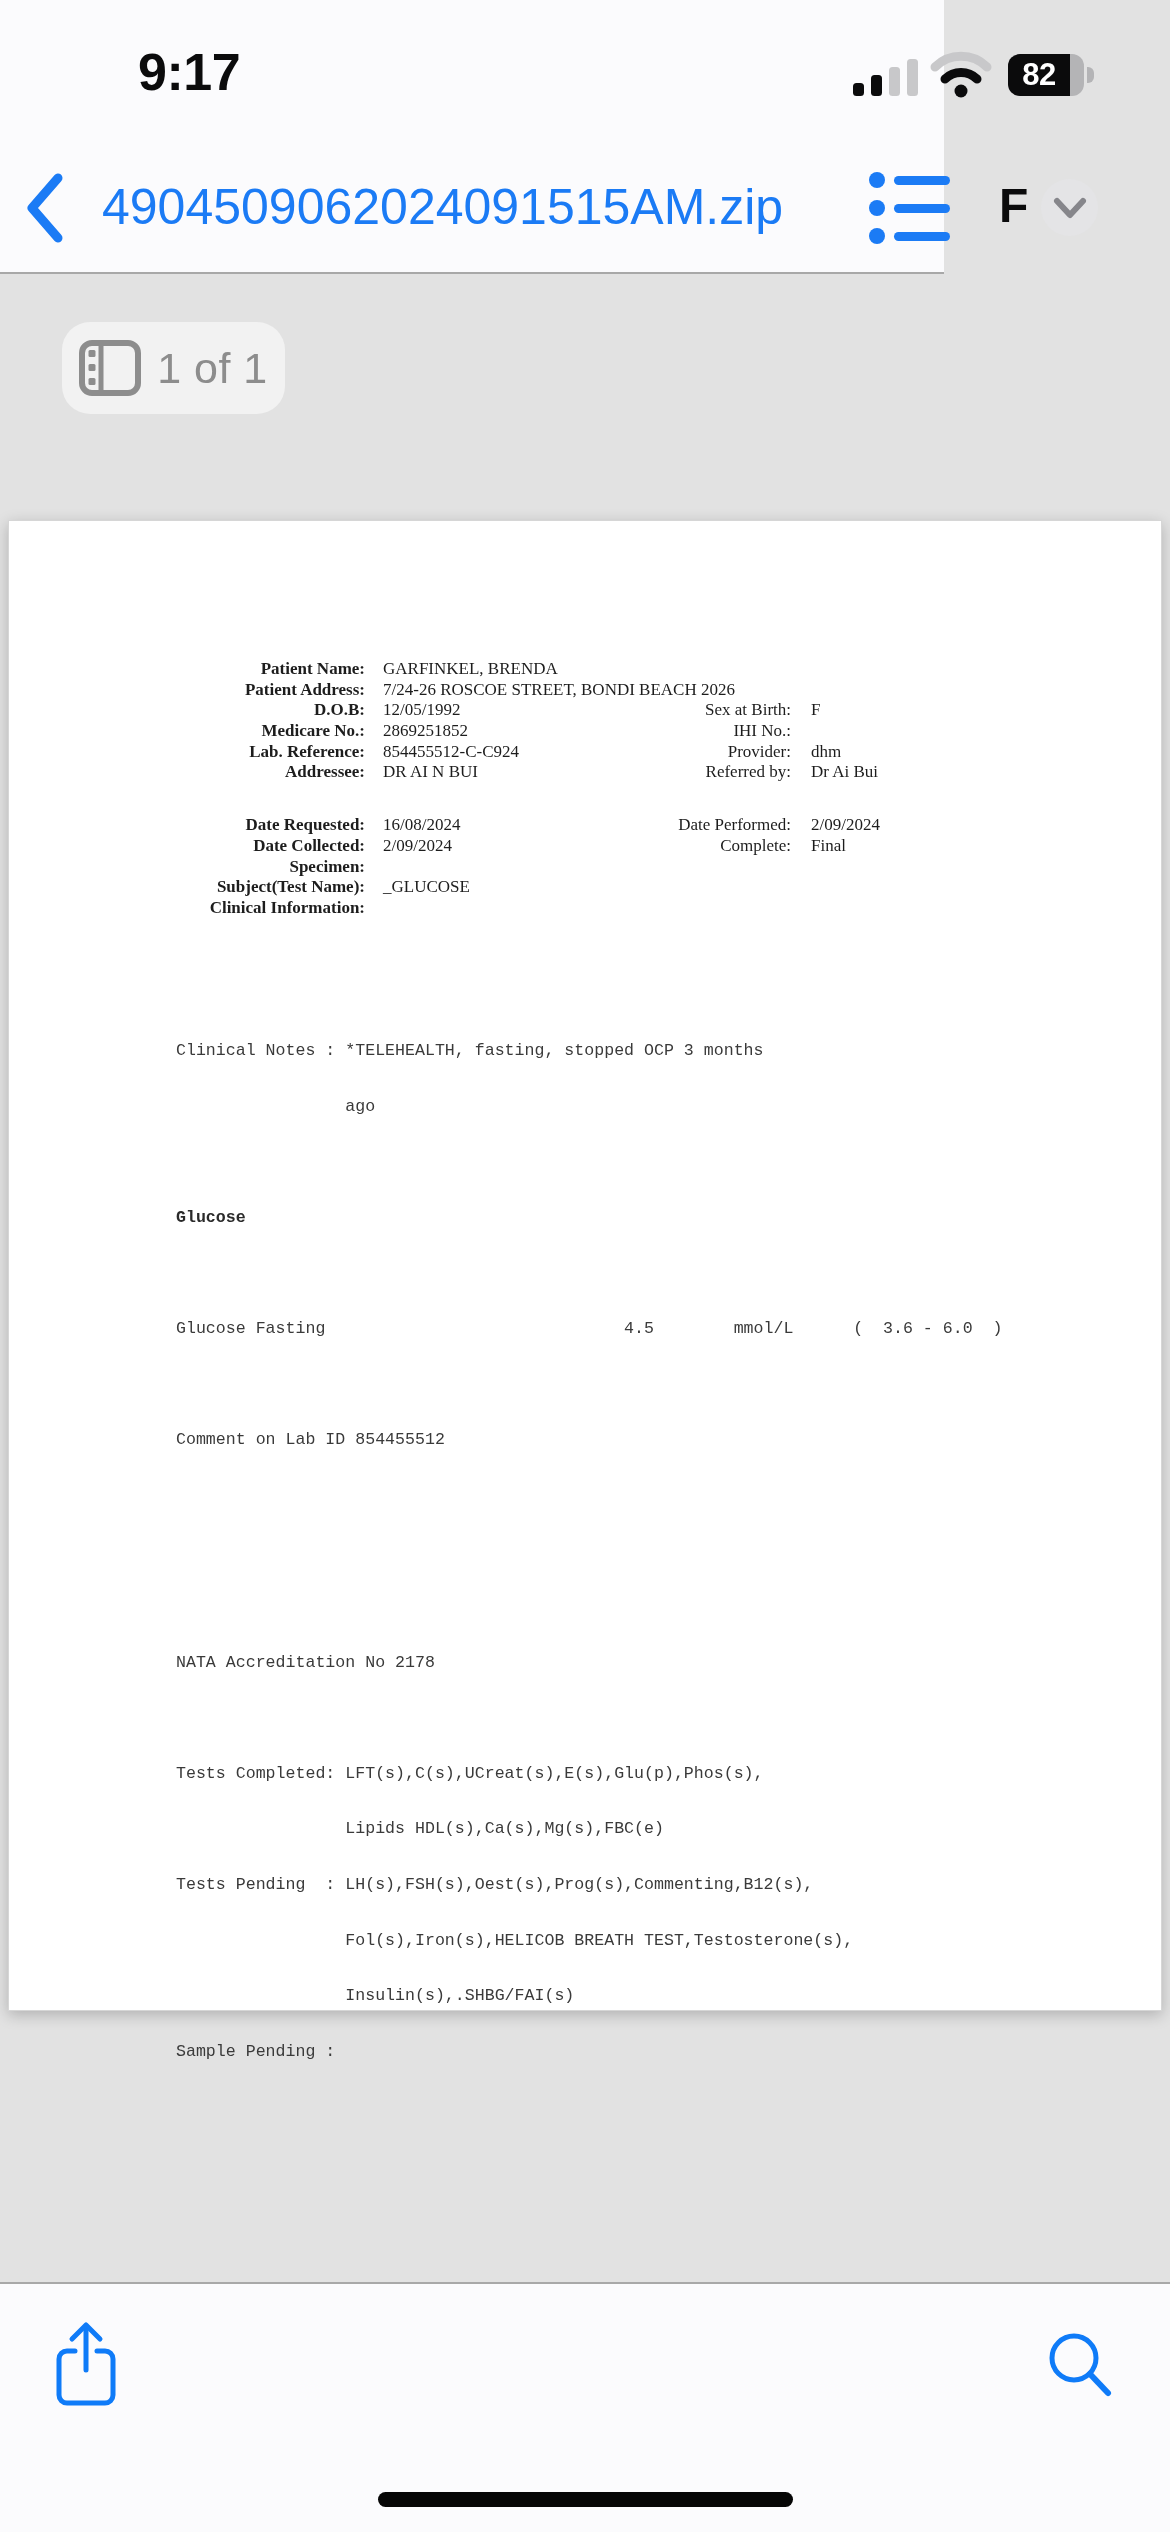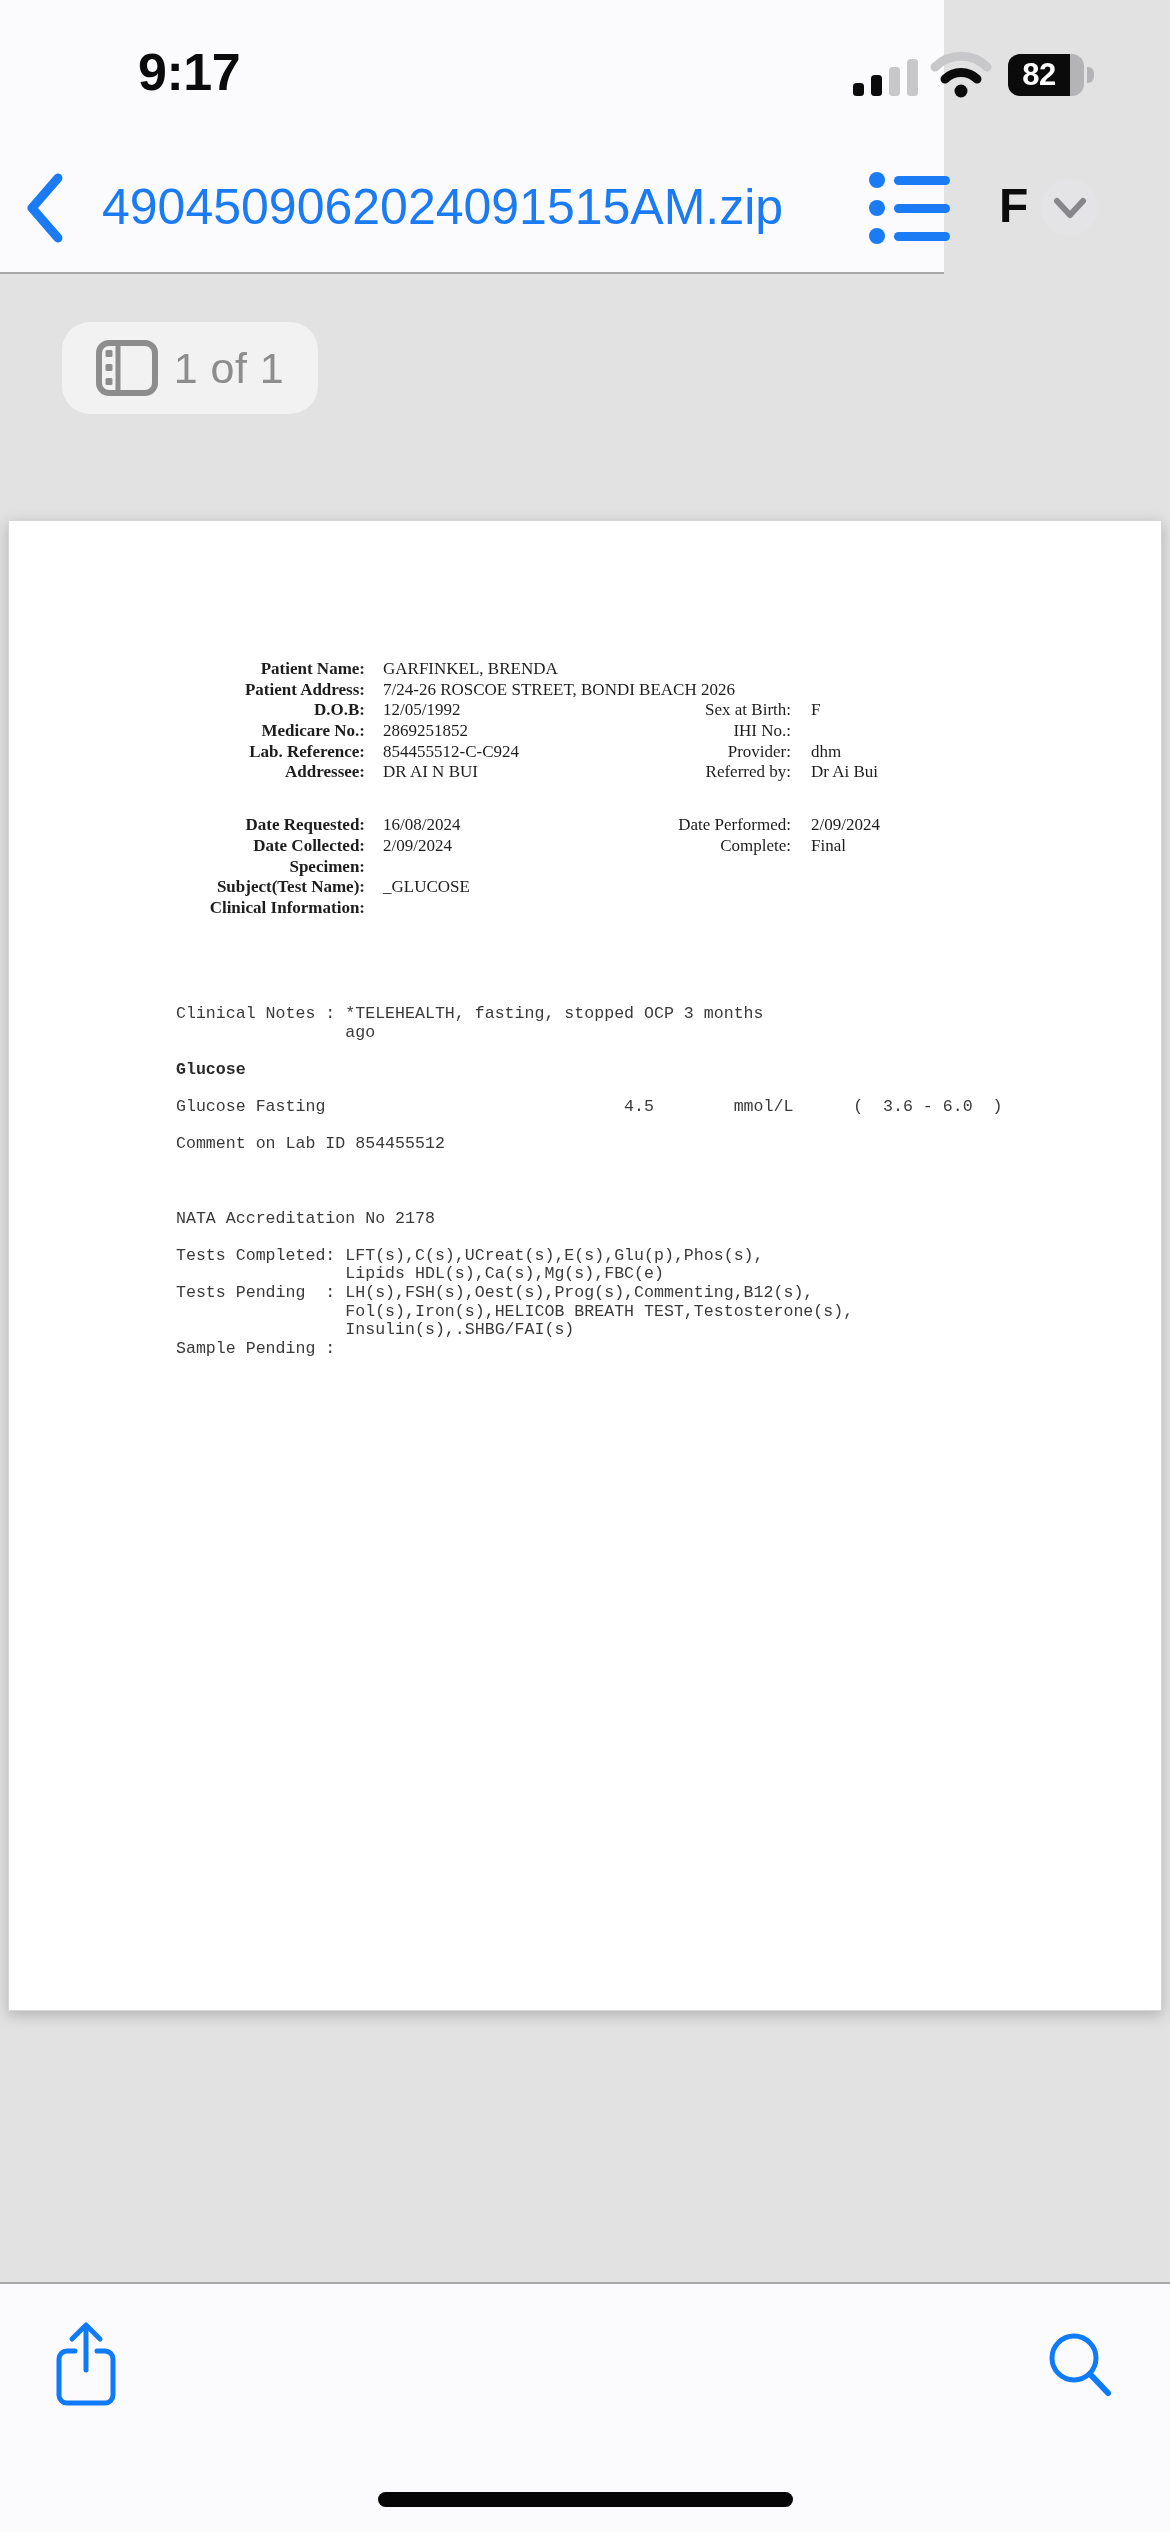--- a/index.html
+++ b/index.html
@@ -19,36 +19,36 @@
   .battery .fill{position:absolute;left:0;top:0;height:42px;background:#0b0b0c;}
   .battery .pct{position:absolute;left:0;top:0;width:62px;height:42px;display:flex;align-items:center;justify-content:center;
     color:#fff;font-size:31px;font-weight:700;letter-spacing:-.5px;}
   .battery .nub{position:absolute;left:79px;top:13px;width:7px;height:16px;border-radius:0 6px 6px 0;background:#b4b4b6;}
   .nav-title{position:absolute;left:94px;top:178px;width:740px;font-size:50px;color:#1b7bf5;white-space:nowrap;overflow:hidden;margin-left:8px;}
   .back-btn{position:absolute;left:18px;top:168px;width:60px;height:80px;}
   .toc-btn{position:absolute;left:860px;top:164px;width:92px;height:88px;}
   .trail-label{position:absolute;left:999px;top:178px;font-size:48px;font-weight:600;color:#0b0b0c;width:38px;overflow:hidden;white-space:nowrap;}
   .chev-circle{position:absolute;left:1041px;top:179px;width:57px;height:57px;border-radius:50%;background:#e4e4e6;display:flex;align-items:center;justify-content:center;}
   
-  .pill{position:absolute;left:62px;top:322px;width:256px;height:92px;border-radius:28px;background:#f2f2f2;
+  .pill{position:absolute;left:62px;top:322px;width:223px;height:92px;border-radius:28px;background:#f2f2f2;
     display:flex;align-items:center;justify-content:center;gap:16px;z-index:3;}
   .pill .label{font-size:43px;color:#8d8d8d;font-weight:500;letter-spacing:.5px;}
   
   .page{position:absolute;left:8px;top:520px;width:1154px;height:1491px;background:#ffffff;
     border:1px solid #d6d6d6;box-sizing:border-box;box-shadow:0 4px 14px rgba(0,0,0,.22);}
   .info{position:absolute;left:0;top:138px;width:1154px;font-family:"Liberation Serif",serif;font-size:17px;color:#1d1d1d;}
   .irow{position:relative;height:20.7px;}
   .irow.gap{margin-top:32px;}
   .irow .ll{position:absolute;left:0;width:356px;text-align:right;font-weight:bold;white-space:nowrap;}
   .irow .lv{position:absolute;left:374px;white-space:nowrap;}
   .irow .rl{position:absolute;left:432px;width:350px;text-align:right;font-weight:normal;white-space:nowrap;}
   .irow .rv{position:absolute;left:802px;white-space:nowrap;}
   .mono{position:absolute;left:167px;top:484px;font-family:"Liberation Mono",monospace;
     font-size:16.6px;line-height:18.6px;color:#3a3a3a;}
-  .mline{white-space:pre;height:18.6px;}
+  .mline{white-space:pre;height:18.6px;margin-top:37px;}
   .mline.bold{font-weight:bold;color:#2a2a2a;}
   
   .toolbar{position:absolute;left:0;top:2282px;width:1170px;height:250px;background:#fbfbfd;border-top:2px solid #a8a8a8;z-index:5;}
   .share-btn{position:absolute;left:50px;top:34px;width:72px;height:92px;}
   .search-btn{position:absolute;left:1044px;top:44px;width:72px;height:72px;}
   .home-indicator{position:absolute;left:378px;top:2492px;width:415px;height:15px;border-radius:8px;background:#060606;z-index:6;}
 </style>
 </head>
 <body>
 

